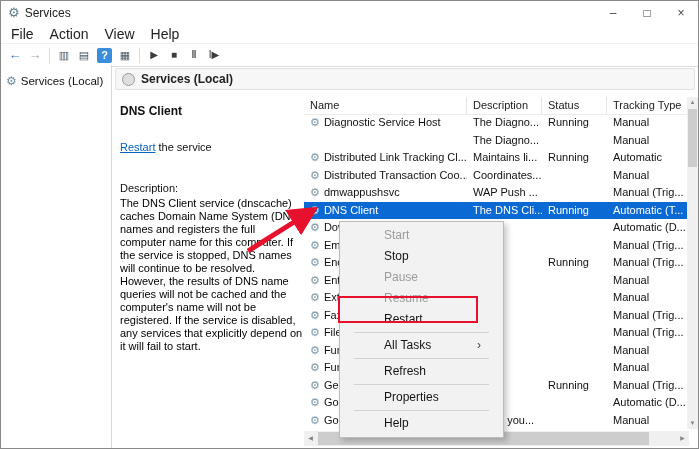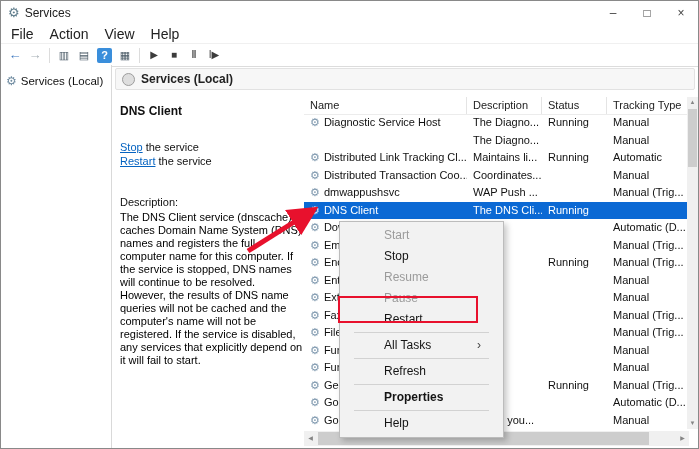--- a/index.html
+++ b/index.html
@@ -64,21 +64,21 @@
   .sb-btn.vbottom{position:absolute;bottom:0}
   .vthumb{position:absolute;top:12px;left:1px;right:1px;height:58px;background:#cdcdcd}
   .hsb{position:absolute;left:0;bottom:2px;height:15px;width:385px;background:#f0f0f0}
   .hsb .sb-btn{position:absolute;top:0;height:15px;line-height:15px;width:13px}
   .hsb .sb-right{right:0}
   .hthumb{position:absolute;left:14px;right:40px;top:1px;bottom:1px;background:#cdcdcd}
   
   .ctx{position:absolute;left:338px;top:220px;width:165px;background:#f2f2f2;border:1px solid #bcbcbc;box-shadow:3px 3px 6px rgba(0,0,0,.22);z-index:20;padding:3px 12px;box-sizing:border-box}
   .mi{height:21px;line-height:21px;padding-left:32px;font-size:12px;color:#141414;position:relative}
   .mi.dis{color:#9b9b9b}
-  .mi.bold{font-weight:bold}
+  .mi.bold{font-weight:normal}
   .mi .sub{position:absolute;right:10px;color:#444}
   .msep{height:1px;background:#d2d2d2;margin:2px 2px}
   
   #redbox{position:absolute;border:2px solid #e8112d;z-index:30;pointer-events:none}
   #arrow-svg{position:absolute;left:233px;top:198px;width:92px;height:62px;z-index:25;pointer-events:none}
 </style>
 </head>
 <body>
 
 <div class="titlebar">
@@ -123,23 +123,20 @@
 <div class="main-pane">
   <div class="main-header">
     <span class="hdr-circle"></span>
     <span class="hdr-label">Services (Local)</span>
   </div>
 
   <div class="detail-pane">
     <div class="svc-title">DNS Client</div>
     <div class="svc-links">
       <div class="link-line">
-        <a>Stop</a><span> the service</span>
-      </div>
-      <div class="link-line">
         <a>Restart</a><span> the service</span>
       </div>
     </div>
     <div class="desc-label">Description:</div>
     <div class="desc-text">The DNS Client service (dnscache) caches Domain Name System (DNS) names and registers the full computer name for this computer. If the service is stopped, DNS names will continue to be resolved. However, the results of DNS name queries will not be cached and the computer's name will not be registered. If the service is disabled, any services that explicitly depend on it will fail to start.</div>
   </div>
 
   <div class="list-pane">
     <div class="list-header" id="listheader">
         <div class="hcell c-name"><span>Name</span><span class="sort-caret">ˆ</span></div>
@@ -174,20 +171,21 @@
         <div class="row">
           <div class="cell c-name"><span class="gear">⚙</span><span>dmwappushsvc</span></div>
           <div class="cell c-desc">WAP Push ...</div>
           <div class="cell c-status"></div>
           <div class="cell c-startup">Manual (Trig...</div>
         </div>
         <div class="row sel">
           <div class="cell c-name"><span class="gear">⚙</span><span>DNS Client</span></div>
           <div class="cell c-desc">The DNS Cli...</div>
           <div class="cell c-status">Running</div>
+          <div class="cell c-startup">Automatic (T...</div>
         </div>
         <div class="row">
           <div class="cell c-name"><span class="gear">⚙</span><span>Downloaded Maps Manager</span></div>
           <div class="cell c-desc"></div>
           <div class="cell c-status"></div>
           <div class="cell c-startup">Automatic (D...</div>
         </div>
         <div class="row">
           <div class="cell c-name"><span class="gear">⚙</span><span>Embedded Mode</span></div>
           <div class="cell c-desc"></div>
@@ -265,22 +263,22 @@
       <div class="sb-btn">◀</div>
       <div class="hthumb"></div>
       <div class="sb-btn sb-right">▶</div>
     </div>
   </div>
 </div>
 
 <div class="ctx" id="ctxmenu">
     <div class="mi dis"><span>Start</span></div>
     <div class="mi"><span>Stop</span></div>
+    <div class="mi dis"><span>Pause</span></div>
     <div class="mi dis"><span>Resume</span></div>
-    <div class="mi dis"><span>Pause</span></div>
     <div class="mi"><span>Restart</span></div>
     <div class="msep"></div>
     <div class="mi"><span>All Tasks</span><span class="sub">›</span></div>
     <div class="msep"></div>
     <div class="mi"><span>Refresh</span></div>
     <div class="msep"></div>
     <div class="mi bold"><span>Properties</span></div>
     <div class="msep"></div>
     <div class="mi"><span>Help</span></div>
   </div>

